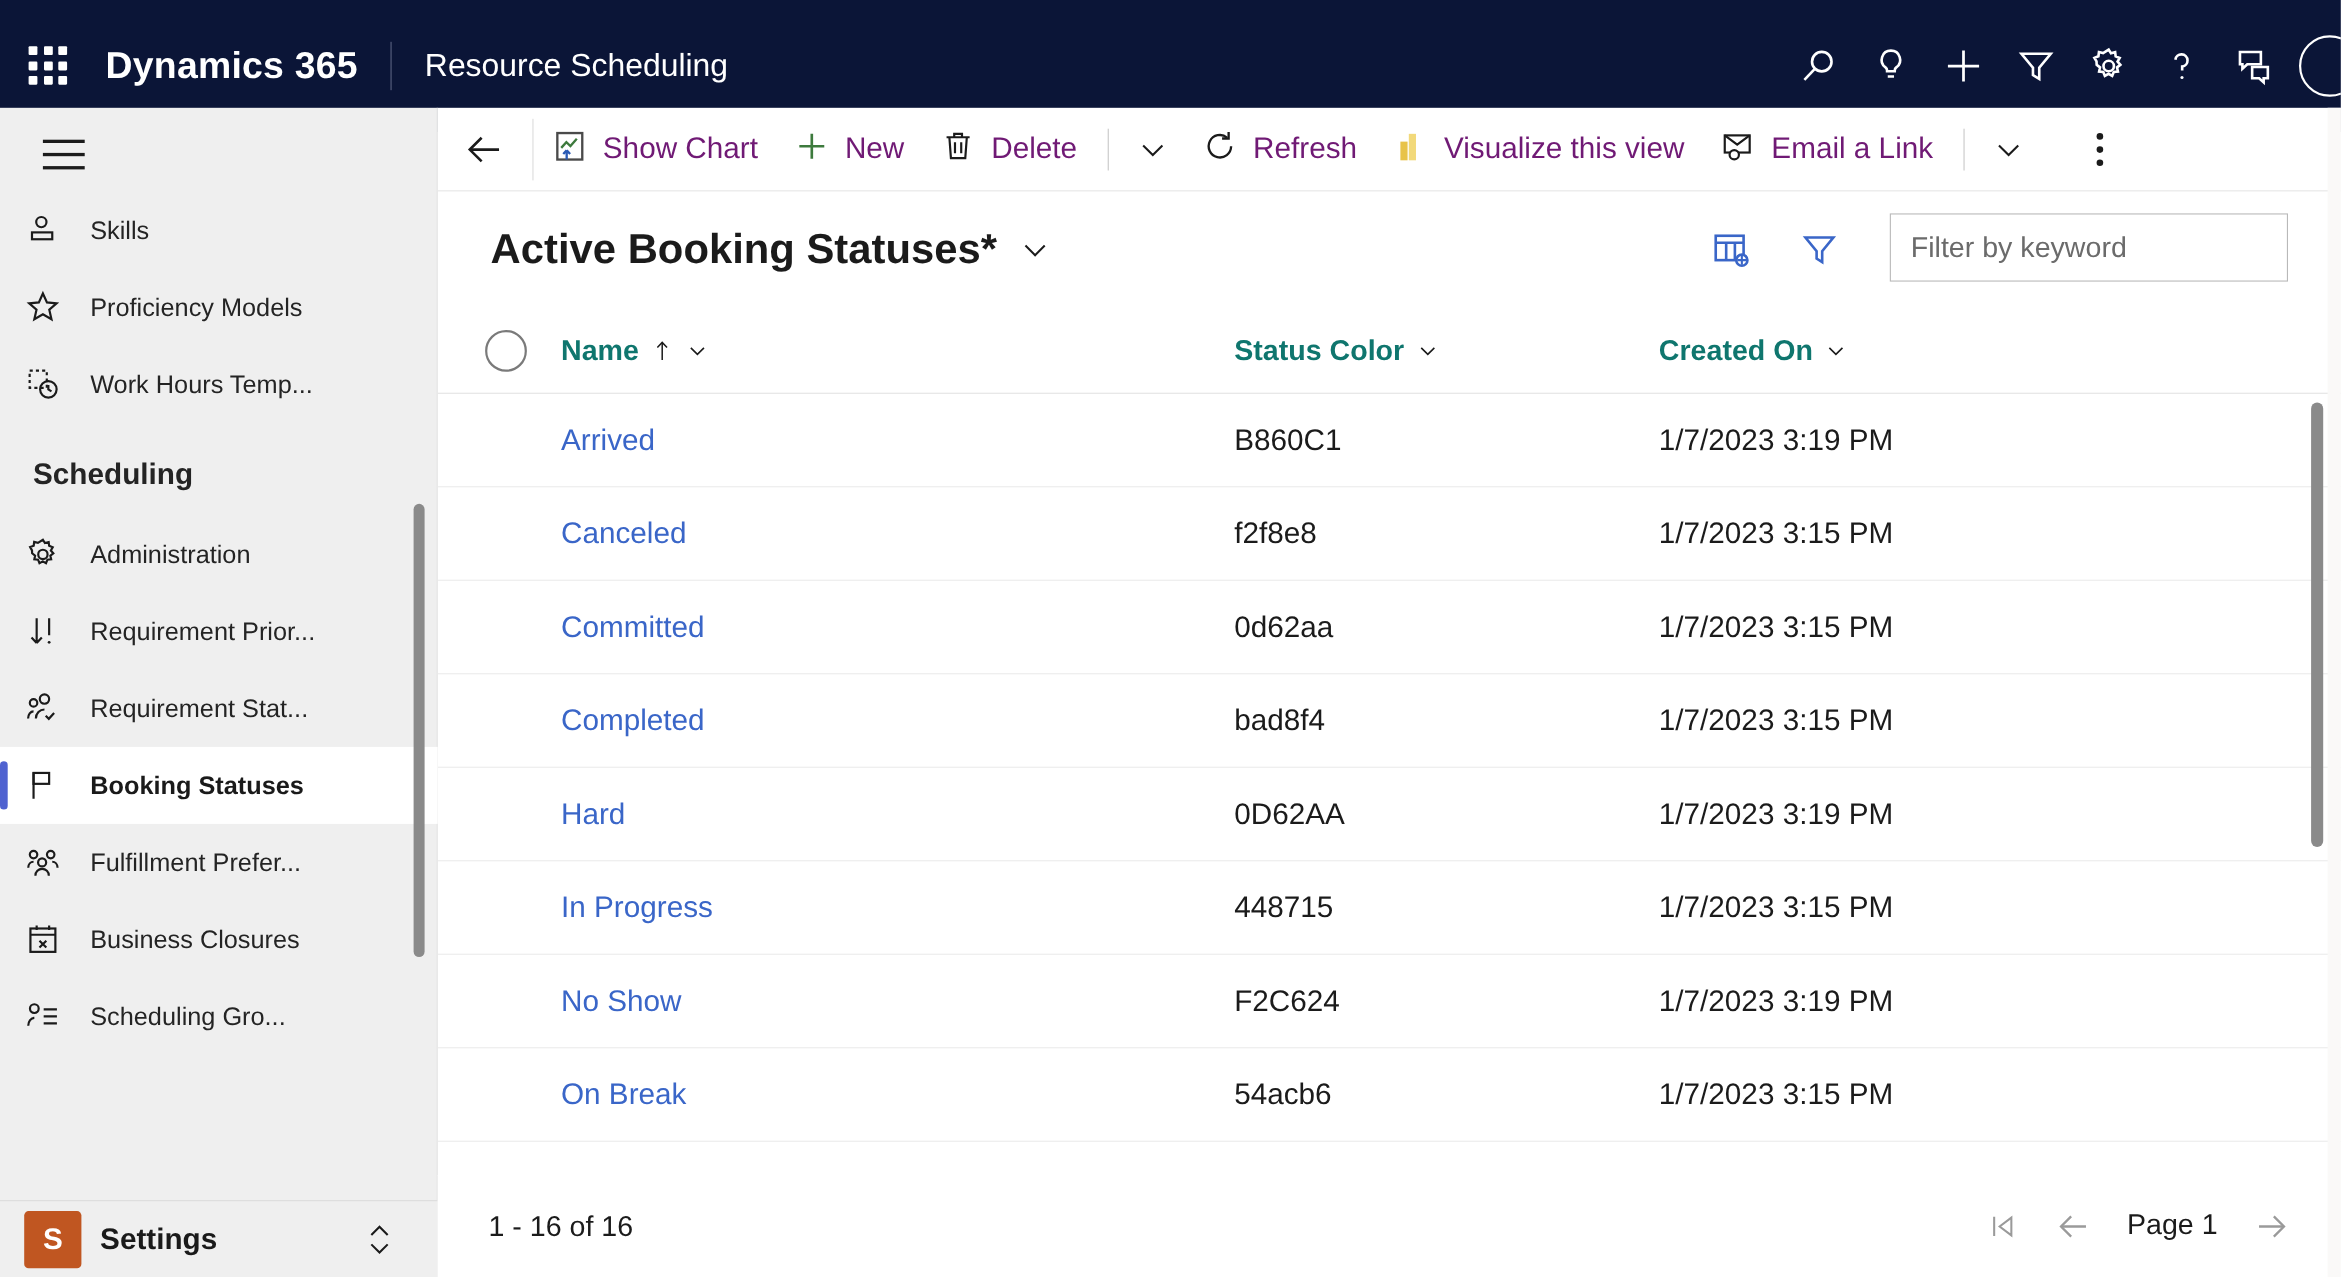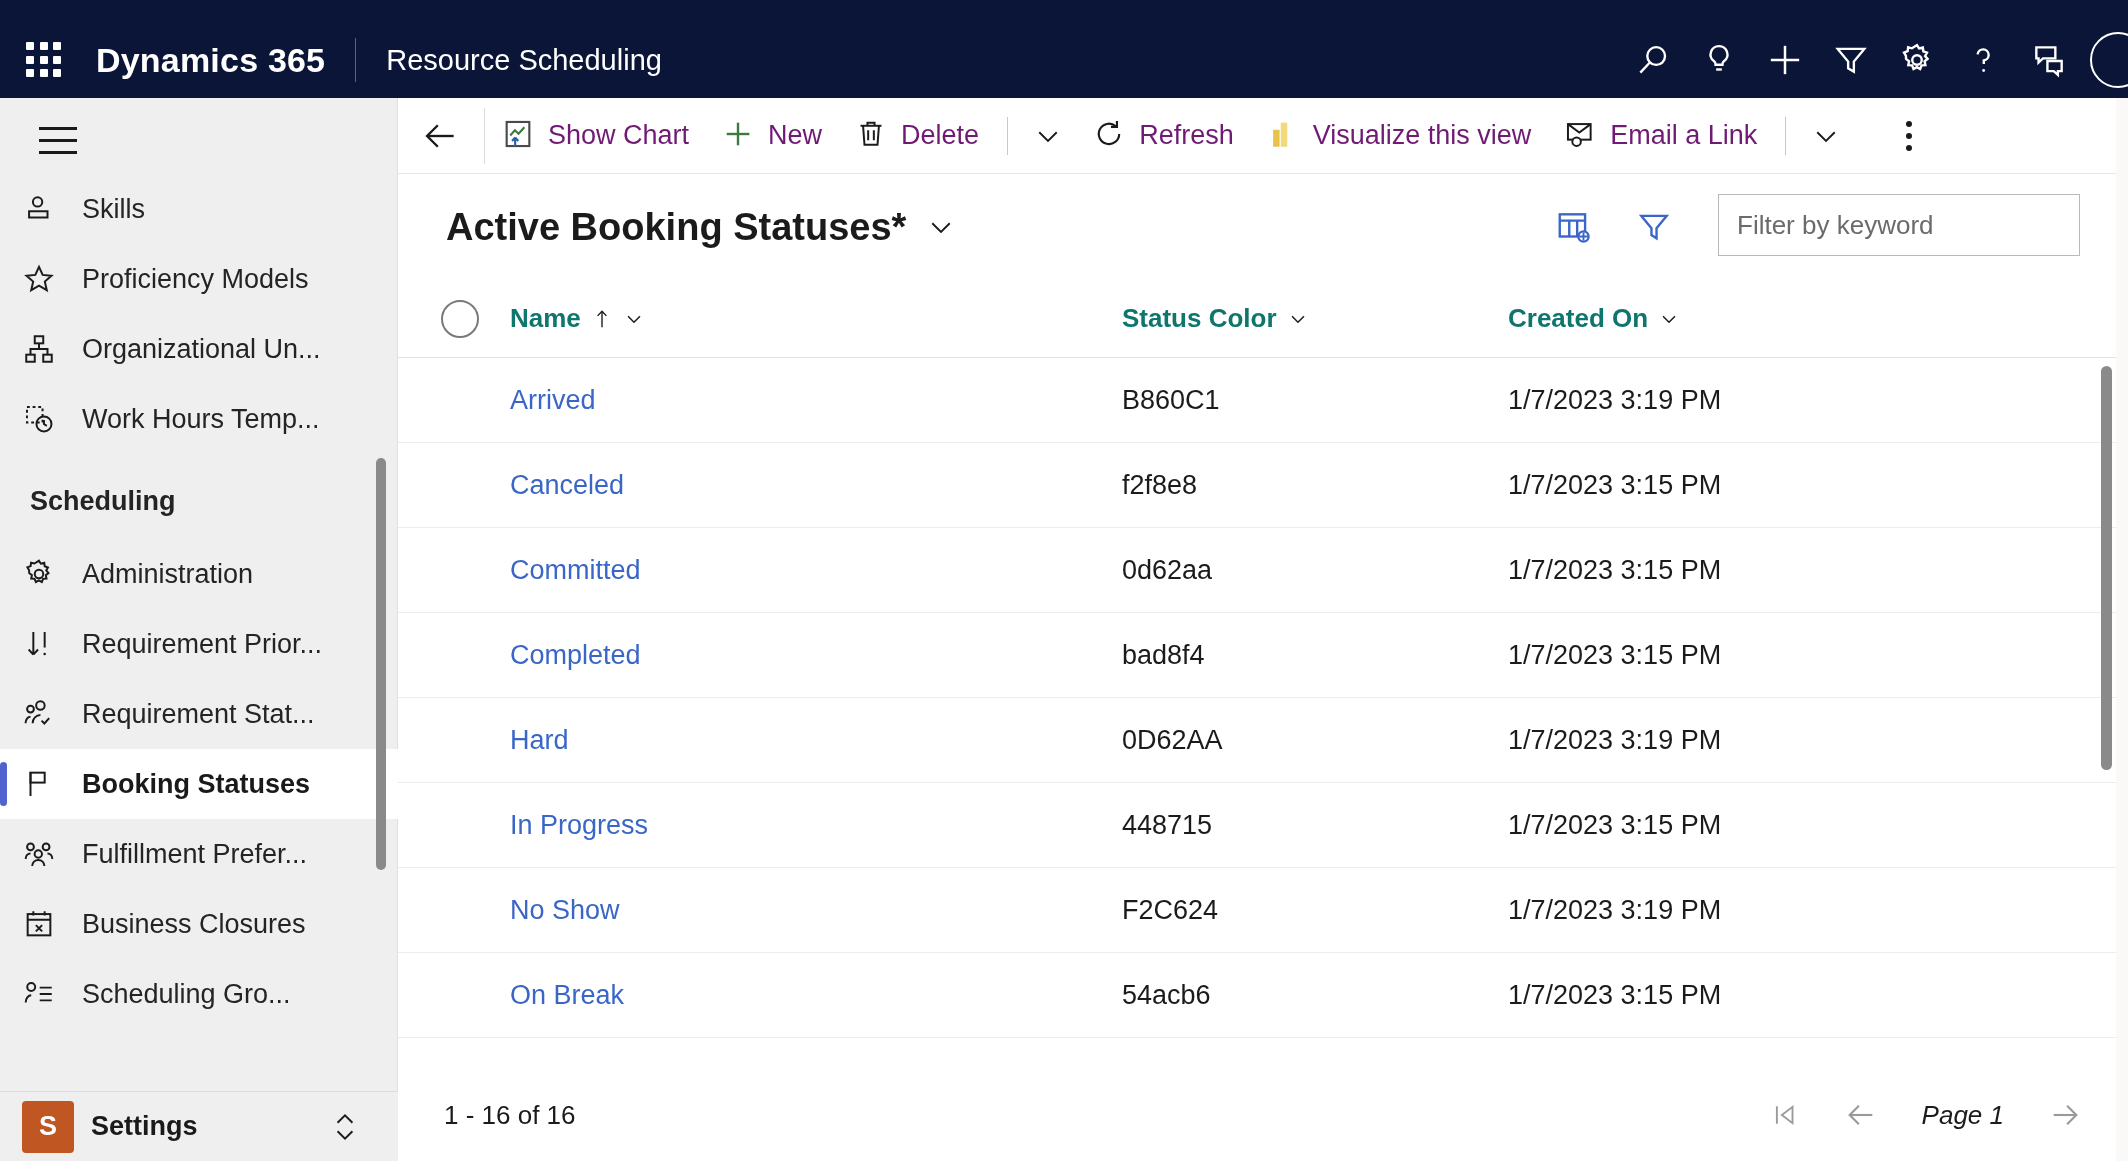--- a/index.html
+++ b/index.html
@@ -72,21 +72,21 @@
   }
   .nav-item {
     height: 70px; display: flex; align-items: center;
     padding-left: 22px; position: relative; cursor: pointer;
   }
   .nav-item .ico {
     width: 52px; display: flex; align-items: center; justify-content: flex-start;
     flex: 0 0 auto;
   }
   .nav-item .lbl {
-    font-size: 27px; color: #242424; white-space: nowrap;
+    font-size: 23px; color: #242424; white-space: nowrap;
     overflow: hidden; text-overflow: ellipsis; max-width: 280px;
     margin-left: 8px;
     text-align: center;
   }
   .nav-item.selected { background: #ffffff; }
   .nav-item.selected .lbl { font-weight: 600; color: #1a1a1a; }
   .nav-item.selected::before {
     content: ""; position: absolute; left: 0; top: 13px;
     width: 7px; height: 44px; background: #4f62d0; border-radius: 4px;
   }
@@ -212,21 +212,21 @@
     background: #8a8a8a; border-radius: 6px; cursor: pointer;
   }
 
   
   .footer {
     position: absolute; bottom: 0; left: 0; width: 1730px; height: 93px;
     display: flex; align-items: center; padding: 0 46px;
     background: #ffffff; border-top: 1px solid #ffffff;
   }
   .rec-count { font-size: 26px; color: #1b1b1b; }
-  .pager { margin-left: auto; display: flex; align-items: center; gap: 44px; font-style: italic; }
+  .pager { margin-left: auto; display: flex; gap: 32px; }
   .pager-btn { cursor: pointer; display: flex; align-items: center; }
   .page-label { font-size: 26px; color: #1b1b1b; }
   .right-strip {
     position: absolute; top: 98px; right: 0; width: 12px; height: 1063px;
     background: #faf9f8;
   }
 </style>
 </head>
 <body>
 
@@ -315,31 +315,20 @@
 
     <div class="nav-item">
       <span class="ico">
         <svg width="34" height="34" viewBox="0 0 24 24" fill="none" stroke="#1b1b1b" stroke-width="1.4">
           <path d="M12 3.4l2.6 5.7 6.2.6-4.7 4.1 1.4 6.1L12 16.7 6.5 19.9l1.4-6.1L3.2 9.7l6.2-.6z"></path>
         </svg>
       </span>
       <span class="lbl">Proficiency Models</span>
     </div>
 
-    <div class="nav-item">
-      <span class="ico">
-        <svg width="34" height="34" viewBox="0 0 24 24" fill="none" stroke="#1b1b1b" stroke-width="1.4">
-          <rect x="9" y="3" width="6" height="5"></rect>
-            <rect x="3" y="16" width="6" height="5"></rect>
-          <rect x="15" y="16" width="6" height="5"></rect>
-          <path d="M12 8v4M6 16v-4h12v4"></path>
-        </svg>
-      </span>
-      <span class="lbl">Organizational Un...</span>
-    </div>
 
     <div class="nav-item">
       <span class="ico">
         <svg width="34" height="34" viewBox="0 0 24 24" fill="none" stroke="#1b1b1b" stroke-width="1.4">
           <rect x="3.5" y="3.5" width="11" height="11" stroke-dasharray="2 2"></rect>
           <circle cx="15.5" cy="15.5" r="5.3"></circle>
             <path d="M15.5 12.7v2.8l2 1.3"></path>
         </svg>
       </span>
       <span class="lbl">Work Hours Temp...</span>

